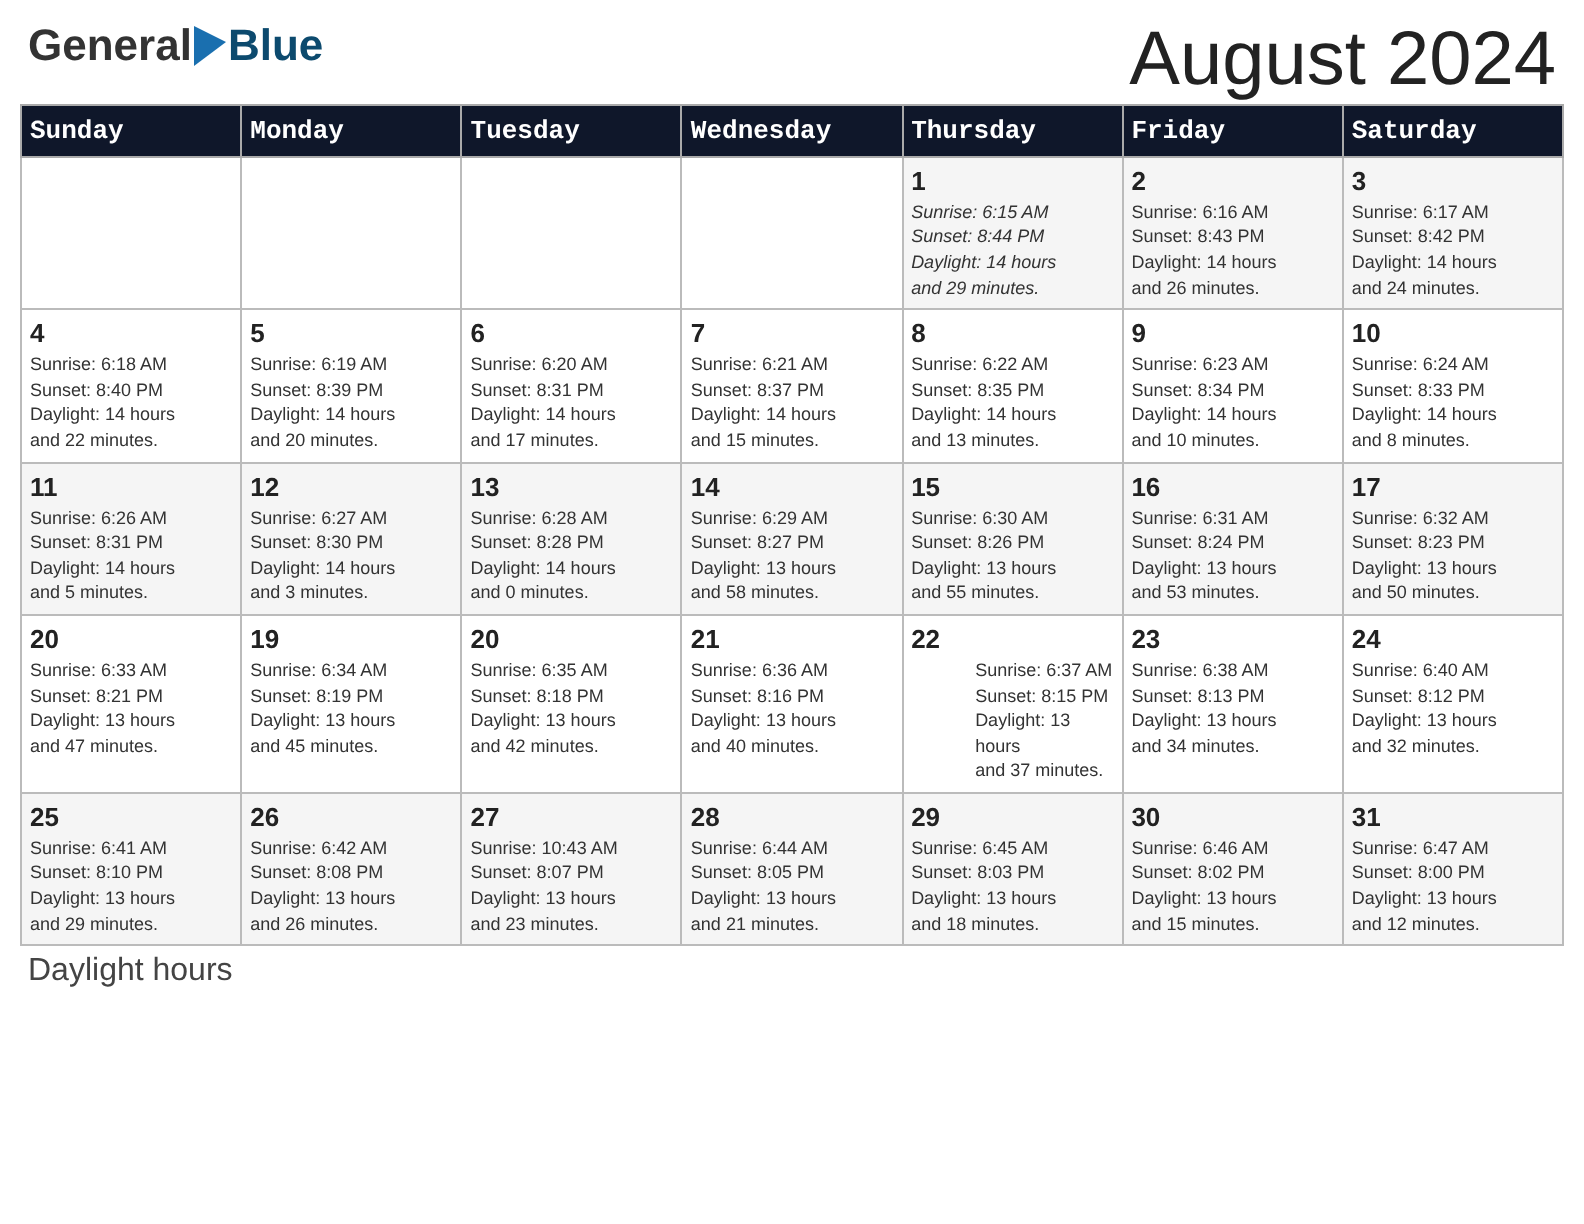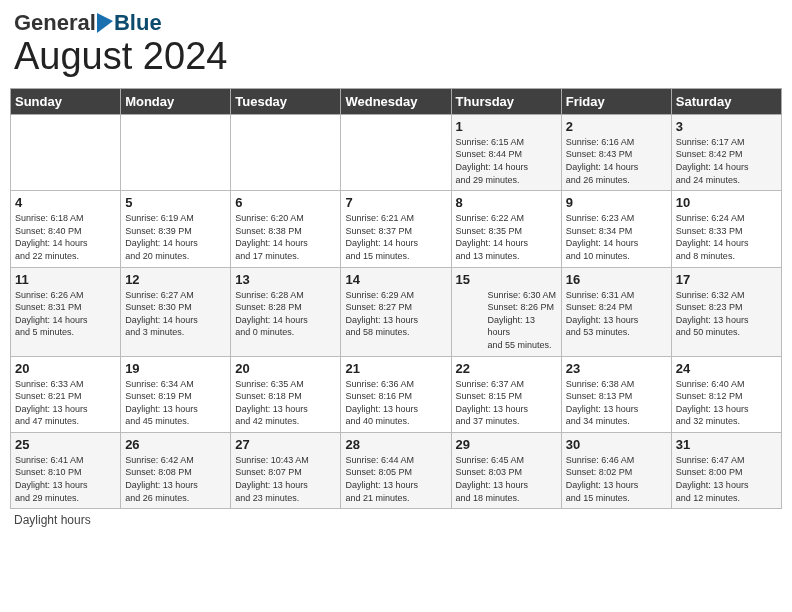--- a/index.html
+++ b/index.html
@@ -7,23 +7,22 @@
       font-family: Arial, sans-serif;
       background: #fff;
       width: 792px;
       min-height: 612px;
       padding: 10px;
     }
     .header {
       display: flex;
       justify-content: space-between;
       align-items: flex-start;
-      margin-bottom: 10px;
+      margin-bottom: 0;
       padding: 0 4px;
-      flex-direction: column;
     }
     .logo {
       display: flex;
       flex-direction: column;
       align-items: flex-start;
     }
     .logo-text {
       display: flex;
       align-items: center;
       font-size: 22px;
@@ -74,38 +73,38 @@
       min-height: 75px;
       background: #fff;
     }
     .calendar tr:nth-child(odd) td {
       background: #f5f5f5;
     }
     .calendar tr:nth-child(even) td {
       background: #fff;
     }
     
-    .calendar thead tr th { background: #404040; }
+    .calendar thead tr th { background: #0f172a; font-family: Liberation Mono, monospace; }
     .day-num {
       font-size: 13px;
       font-weight: bold;
       color: #222;
       display: block;
       margin-bottom: 2px;
     }
     .day-info {
       font-size: 9px;
       color: #333;
       line-height: 1.4;
     }
     .empty { background: #fff !important; }
     .row-odd td { background: #f0f0f0; }
     .row-even td { background: #fff; }
     .footnote {
-      font-size: 12px;
+      font-size: 16px;
       color: #444;
       margin-top: 4px;
       padding-left: 4px;
     }
   </style>
 </head>
 <body>
 
 <div class="header">
   <div class="logo">
@@ -135,21 +134,21 @@
       </tr>
   </thead>
   <tbody id="calendar-body">
   <tr class="row-odd">
         <td class="empty"></td>
         <td class="empty"></td>
         <td class="empty"></td>
         <td class="empty"></td>
         <td>
           <span class="day-num">1</span>
-          <div class="day-info" style="white-space: pre-line;">Sunrise: 6:15 AM
+          <div class="day-info" style="white-space: pre-line; font-style: italic;">Sunrise: 6:15 AM
 Sunset: 8:44 PM
 Daylight: 14 hours
 and 29 minutes.</div>
         </td>
         <td>
           <span class="day-num">2</span>
           <div class="day-info" style="white-space: pre-line;">Sunrise: 6:16 AM
 Sunset: 8:43 PM
 Daylight: 14 hours
 and 26 minutes.</div>
@@ -173,21 +172,21 @@
         <td>
           <span class="day-num">5</span>
           <div class="day-info" style="white-space: pre-line;">Sunrise: 6:19 AM
 Sunset: 8:39 PM
 Daylight: 14 hours
 and 20 minutes.</div>
         </td>
         <td>
           <span class="day-num">6</span>
           <div class="day-info" style="white-space: pre-line;">Sunrise: 6:20 AM
-Sunset: 8:38 PM
+Sunset: 8:31 PM
 Daylight: 14 hours
 and 17 minutes.</div>
         </td>
         <td>
           <span class="day-num">7</span>
           <div class="day-info" style="white-space: pre-line;">Sunrise: 6:21 AM
 Sunset: 8:37 PM
 Daylight: 14 hours
 and 15 minutes.</div>
         </td>
@@ -237,21 +236,21 @@
         </td>
         <td>
           <span class="day-num">14</span>
           <div class="day-info" style="white-space: pre-line;">Sunrise: 6:29 AM
 Sunset: 8:27 PM
 Daylight: 13 hours
 and 58 minutes.</div>
         </td>
         <td>
           <span class="day-num">15</span>
-          <div class="day-info" style="white-space: pre-line; margin-left: 32px;">Sunrise: 6:30 AM
+          <div class="day-info" style="white-space: pre-line;">Sunrise: 6:30 AM
 Sunset: 8:26 PM
 Daylight: 13 hours
 and 55 minutes.</div>
         </td>
         <td>
           <span class="day-num">16</span>
           <div class="day-info" style="white-space: pre-line;">Sunrise: 6:31 AM
 Sunset: 8:24 PM
 Daylight: 13 hours
 and 53 minutes.</div>
@@ -288,21 +287,21 @@
         </td>
         <td>
           <span class="day-num">21</span>
           <div class="day-info" style="white-space: pre-line;">Sunrise: 6:36 AM
 Sunset: 8:16 PM
 Daylight: 13 hours
 and 40 minutes.</div>
         </td>
         <td>
           <span class="day-num">22</span>
-          <div class="day-info" style="white-space: pre-line;">Sunrise: 6:37 AM
+          <div class="day-info" style="white-space: pre-line; margin-left: 32px;">Sunrise: 6:37 AM
 Sunset: 8:15 PM
 Daylight: 13 hours
 and 37 minutes.</div>
         </td>
         <td>
           <span class="day-num">23</span>
           <div class="day-info" style="white-space: pre-line;">Sunrise: 6:38 AM
 Sunset: 8:13 PM
 Daylight: 13 hours
 and 34 minutes.</div>

